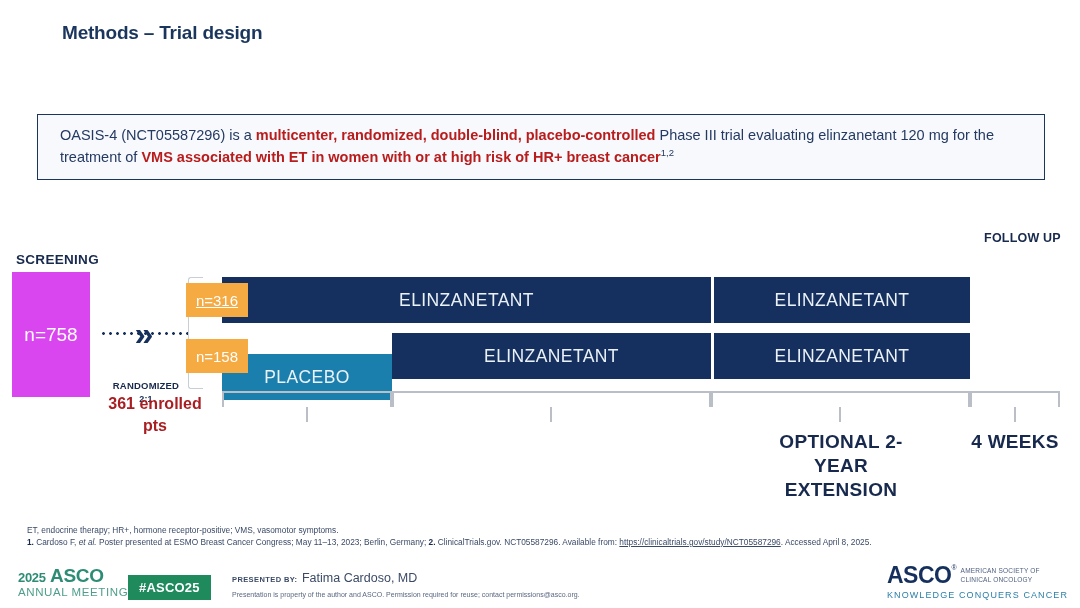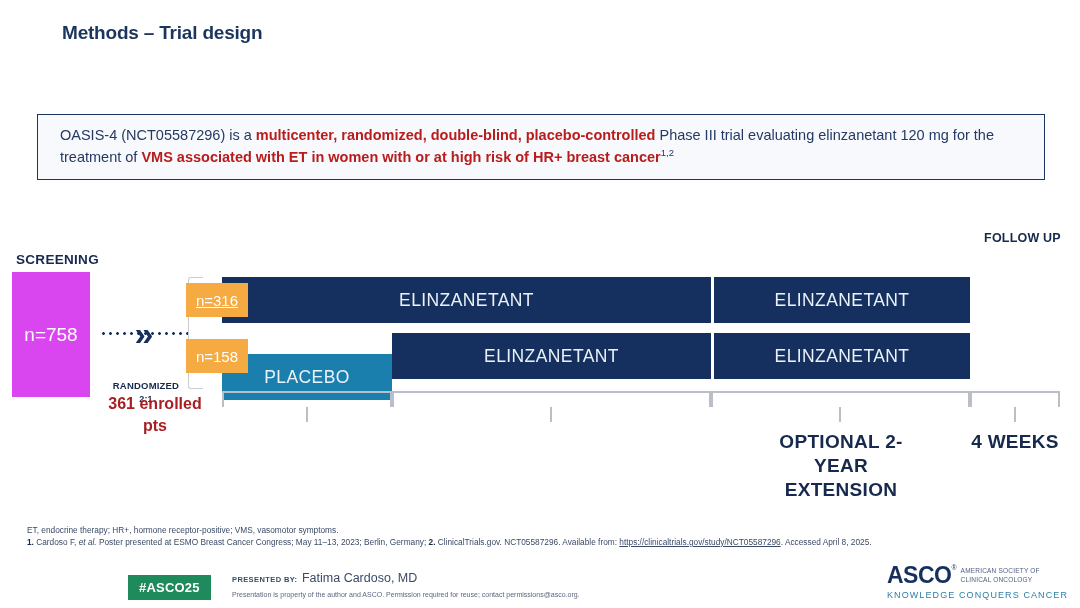--- a/index.html
+++ b/index.html
@@ -231,20 +231,24 @@
     <div class="weeklabel" style="left:755px;top:205px;width:172px;">OPTIONAL 2-YEAR EXTENSION</div>
     <div class="weeklabel" style="left:950px;top:205px;width:130px;">4 WEEKS</div>
   </div>
 
   <div class="footnotes">
     <div>ET, endocrine therapy; HR+, hormone receptor-positive; VMS, vasomotor symptoms.</div>
     <div><b>1.</b><span> Cardoso F, </span><i>et al.</i><span> Poster presented at ESMO Breast Cancer Congress; May 11–13, 2023; Berlin, Germany; </span><b>2.</b><span> ClinicalTrials.gov. NCT05587296. Available from: </span><a href="#">https://clinicaltrials.gov/study/NCT05587296</a><span>. Accessed April 8, 2025.</span></div>
   </div>
 
   <div class="footer">
+    <div class="asco-meeting">
+      <div class="l1"><span class="yr">2025</span> <span>ASCO</span></div>
+      <div class="l2">ANNUAL MEETING</div>
+    </div>
 
     <div class="hashtag">#ASCO25</div>
 
     <div class="presented">
       <span class="pb">PRESENTED BY:</span>
       <span class="name">Fatima Cardoso, MD</span>
       <div class="perm">Presentation is property of the author and ASCO. Permission required for reuse; contact permissions@asco.org.</div>
     </div>
 
     <div class="asco-right">

